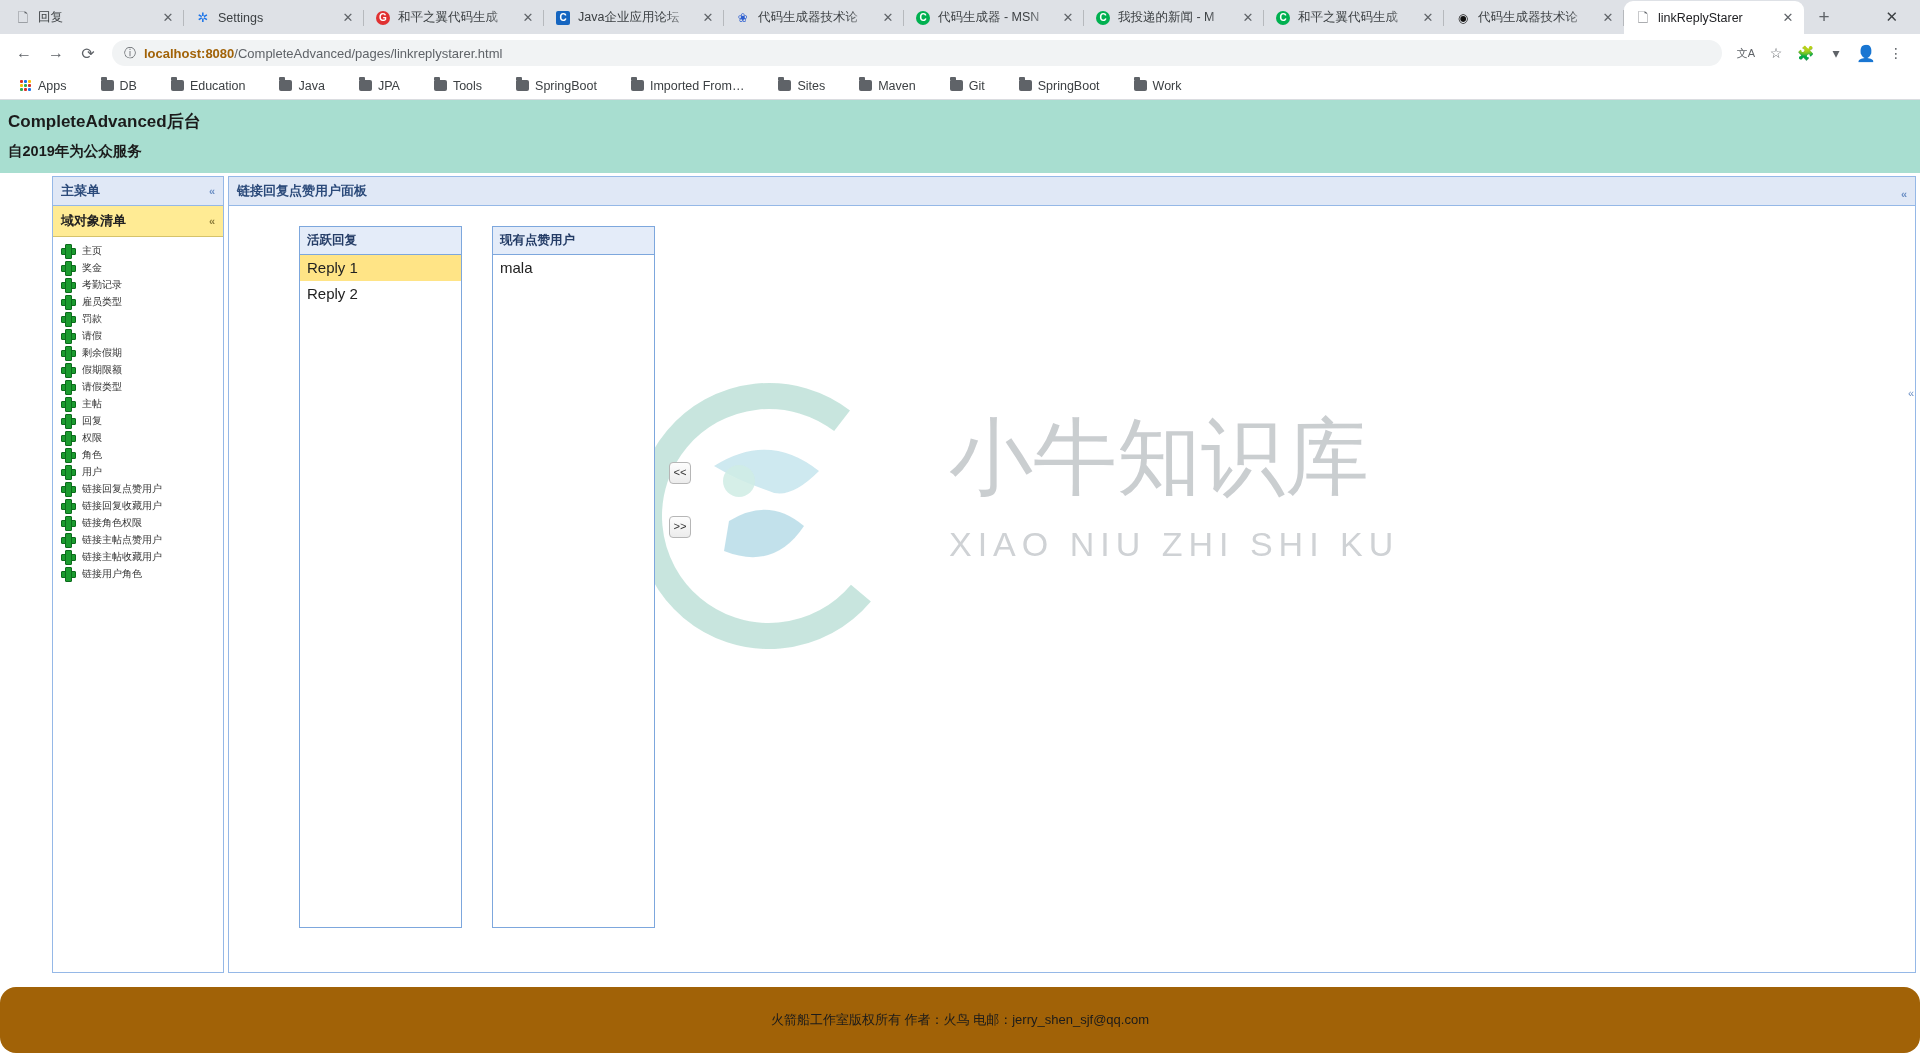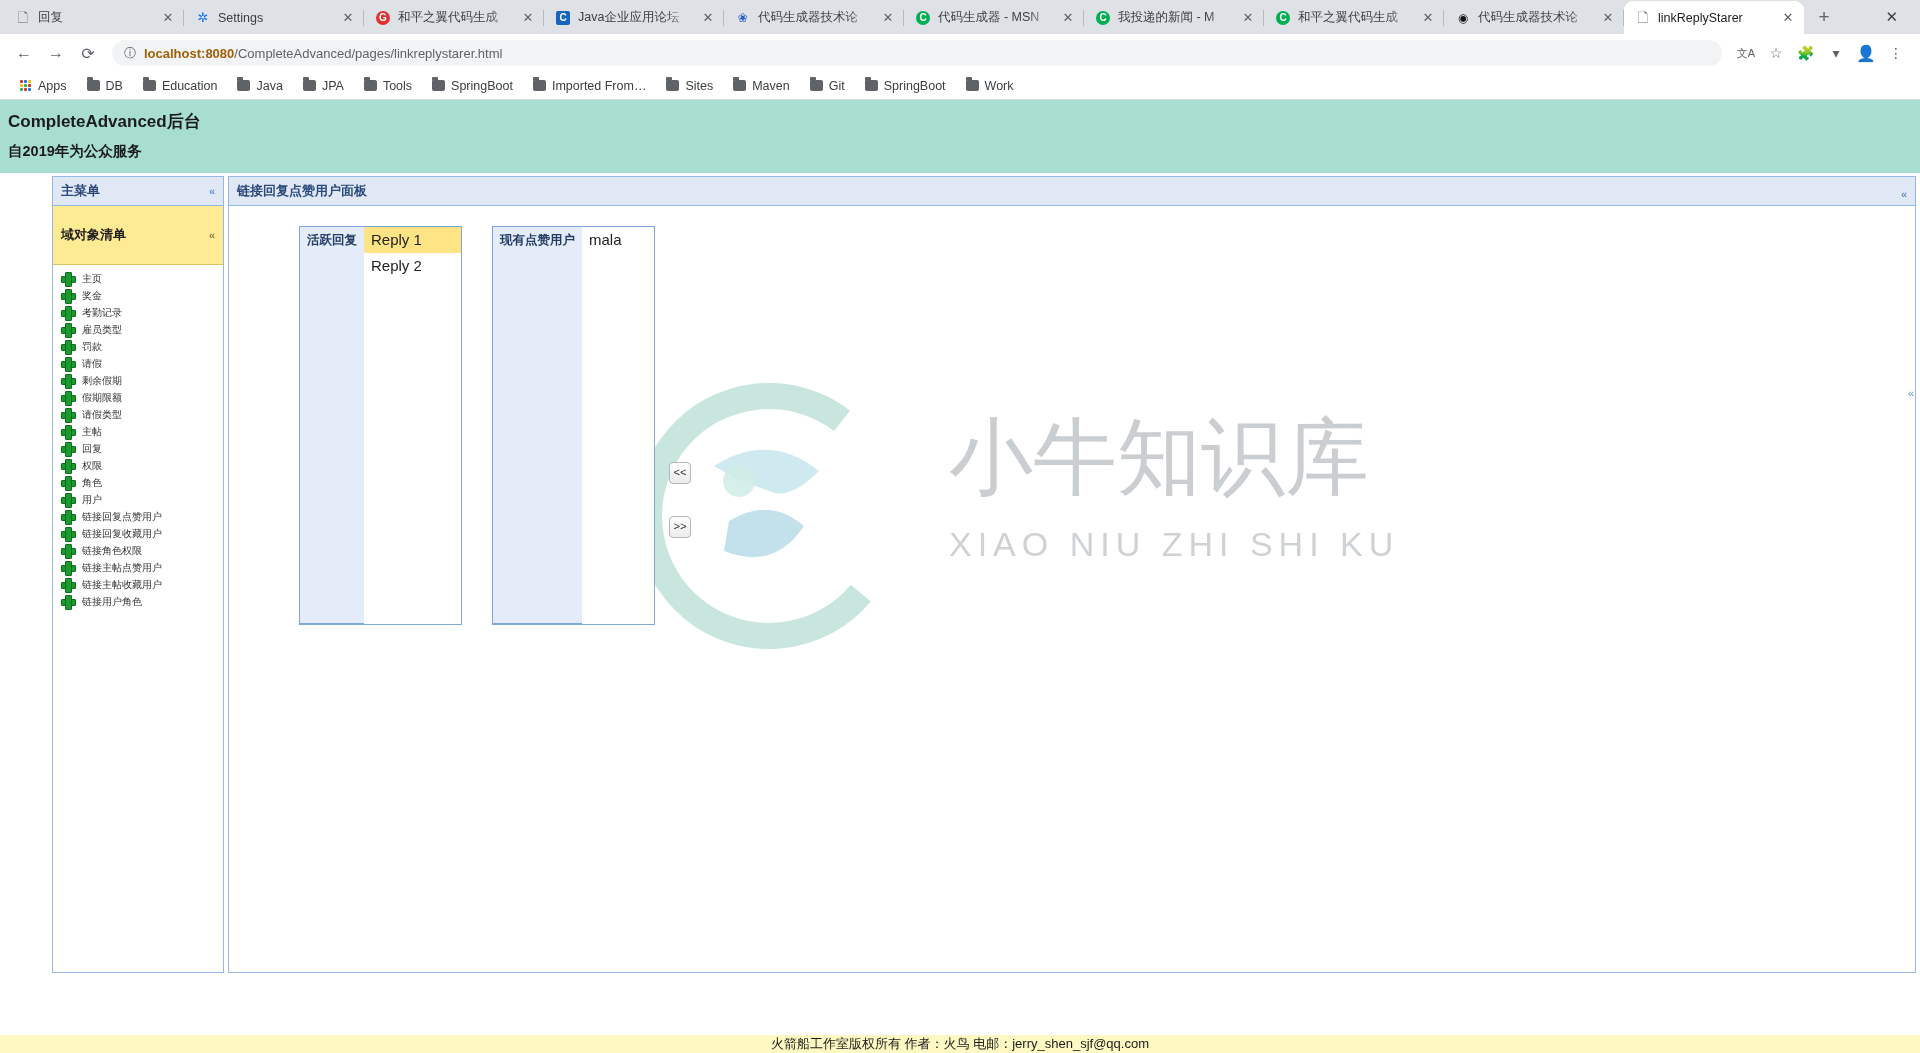--- a/index.html
+++ b/index.html
@@ -149,21 +149,21 @@
     font-size: 14px; color:#5f6368;
   }
   .avatar-ic { font-size: 16px; }
 
   .bookmarks {
     height: 28px;
     background: #ffffff;
     display: flex;
     align-items: center;
     padding: 0 12px;
-    gap: 4px;
+    gap: 18px;
     border-bottom: 1px solid #dadce0;
     flex: 0 0 28px;
   }
   .bm {
     display: flex; align-items: center; gap: 6px;
     padding: 3px 8px;
     font-size: 12.5px;
     color: #3c4043;
     border-radius: 4px;
     white-space: nowrap;
@@ -258,21 +258,21 @@
     font-weight: bold;
     color: #2b4a7a;
     display: flex;
     align-items: center;
     justify-content: space-between;
   }
   .sb-collapse { color:#6a8ec4; font-size: 11px; }
   .sb-group {
     background: #ffeb94;
     border-bottom: 1px solid #d6c36a;
-    padding: 20px 8px;
+    padding: 6px 8px;
     font-size: 13px;
     font-weight: bold;
     color: #222;
     display: flex;
     align-items: center;
     justify-content: space-between;
   }
   .sb-group .sb-collapse { color:#8b7b3a; }
   .sb-list { padding: 5px 0 8px 0; background:#fff; }
   .sb-item {
@@ -343,23 +343,23 @@
     align-items: flex-start;
     gap: 30px;
     position: relative;
     z-index: 2;
   }
   .tcol {
     width: 163px;
     flex: 0 0 163px;
     border: 1px solid #7da7dd;
     background: #fff;
-    height: 399px;
-    display: flex;
-    flex-direction: row;
+    height: 702px;
+    display: flex;
+    flex-direction: column;
   }
   .tcol-head {
     background: #e4ecf9;
     border-bottom: 1px solid #7da7dd;
     font-size: 12.5px;
     font-weight: bold;
     color: #243c66;
     padding: 5px 7px;
   }
   .tcol-body { flex:1 1 auto; overflow:hidden; }
@@ -389,26 +389,27 @@
     border-radius: 4px;
     font-size: 11px;
     color: #333;
     display: flex;
     align-items: center;
     justify-content: center;
     font-family: "Liberation Mono", monospace;
   }
 
   .footer {
-    background: #fef9c3;
+    background: #a16207;
     text-align: center;
     font-size: 13px;
     color: #1b1b1b;
-    padding: 0 0;
+    padding: 24px 0;
     flex: 0 0 auto;
+    border-radius: 16px;
   }
 
   .side-collapse-right {
     position: absolute;
     right: 6px; top: 214px;
     font-size: 11px;
     color: #6a8ec4;
   }
 </style>
 </head>

